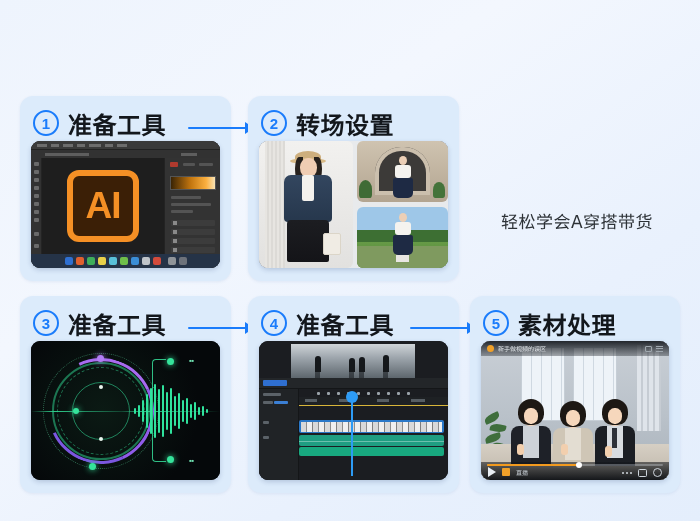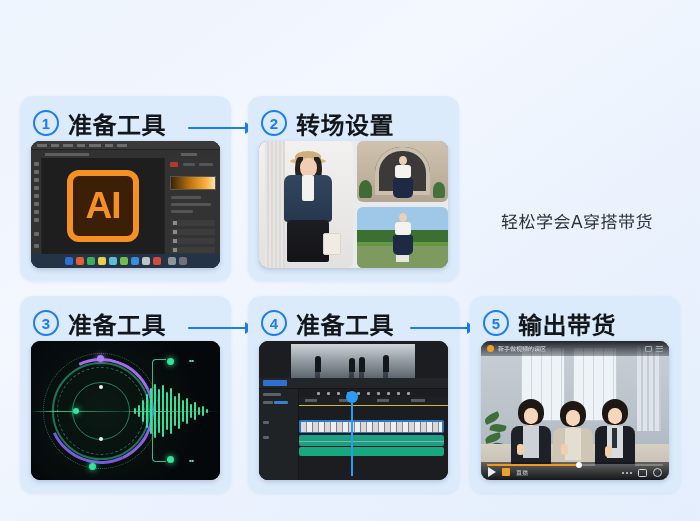--- a/index.html
+++ b/index.html
@@ -660,21 +660,21 @@
   </div>
 
   <div class="arrow a4">
     <div class="shaft"></div>
     <div class="head"></div>
   </div>
 
   <div class="card r2 c5">
     <div class="card-head">
       <div class="step-badge">5</div>
-      <div class="step-title">输出带货</div>
+      <div class="step-title">素材处理</div>
     </div>
     <div class="thumb">
       <div class="player">
 
         <div class="scene">
           <div class="window w1"></div>
           <div class="window w2"></div>
           <div class="curtain"></div>
           <div class="plant">
             <i style="left:0;top:4px;transform:rotate(-25deg)"></i>

